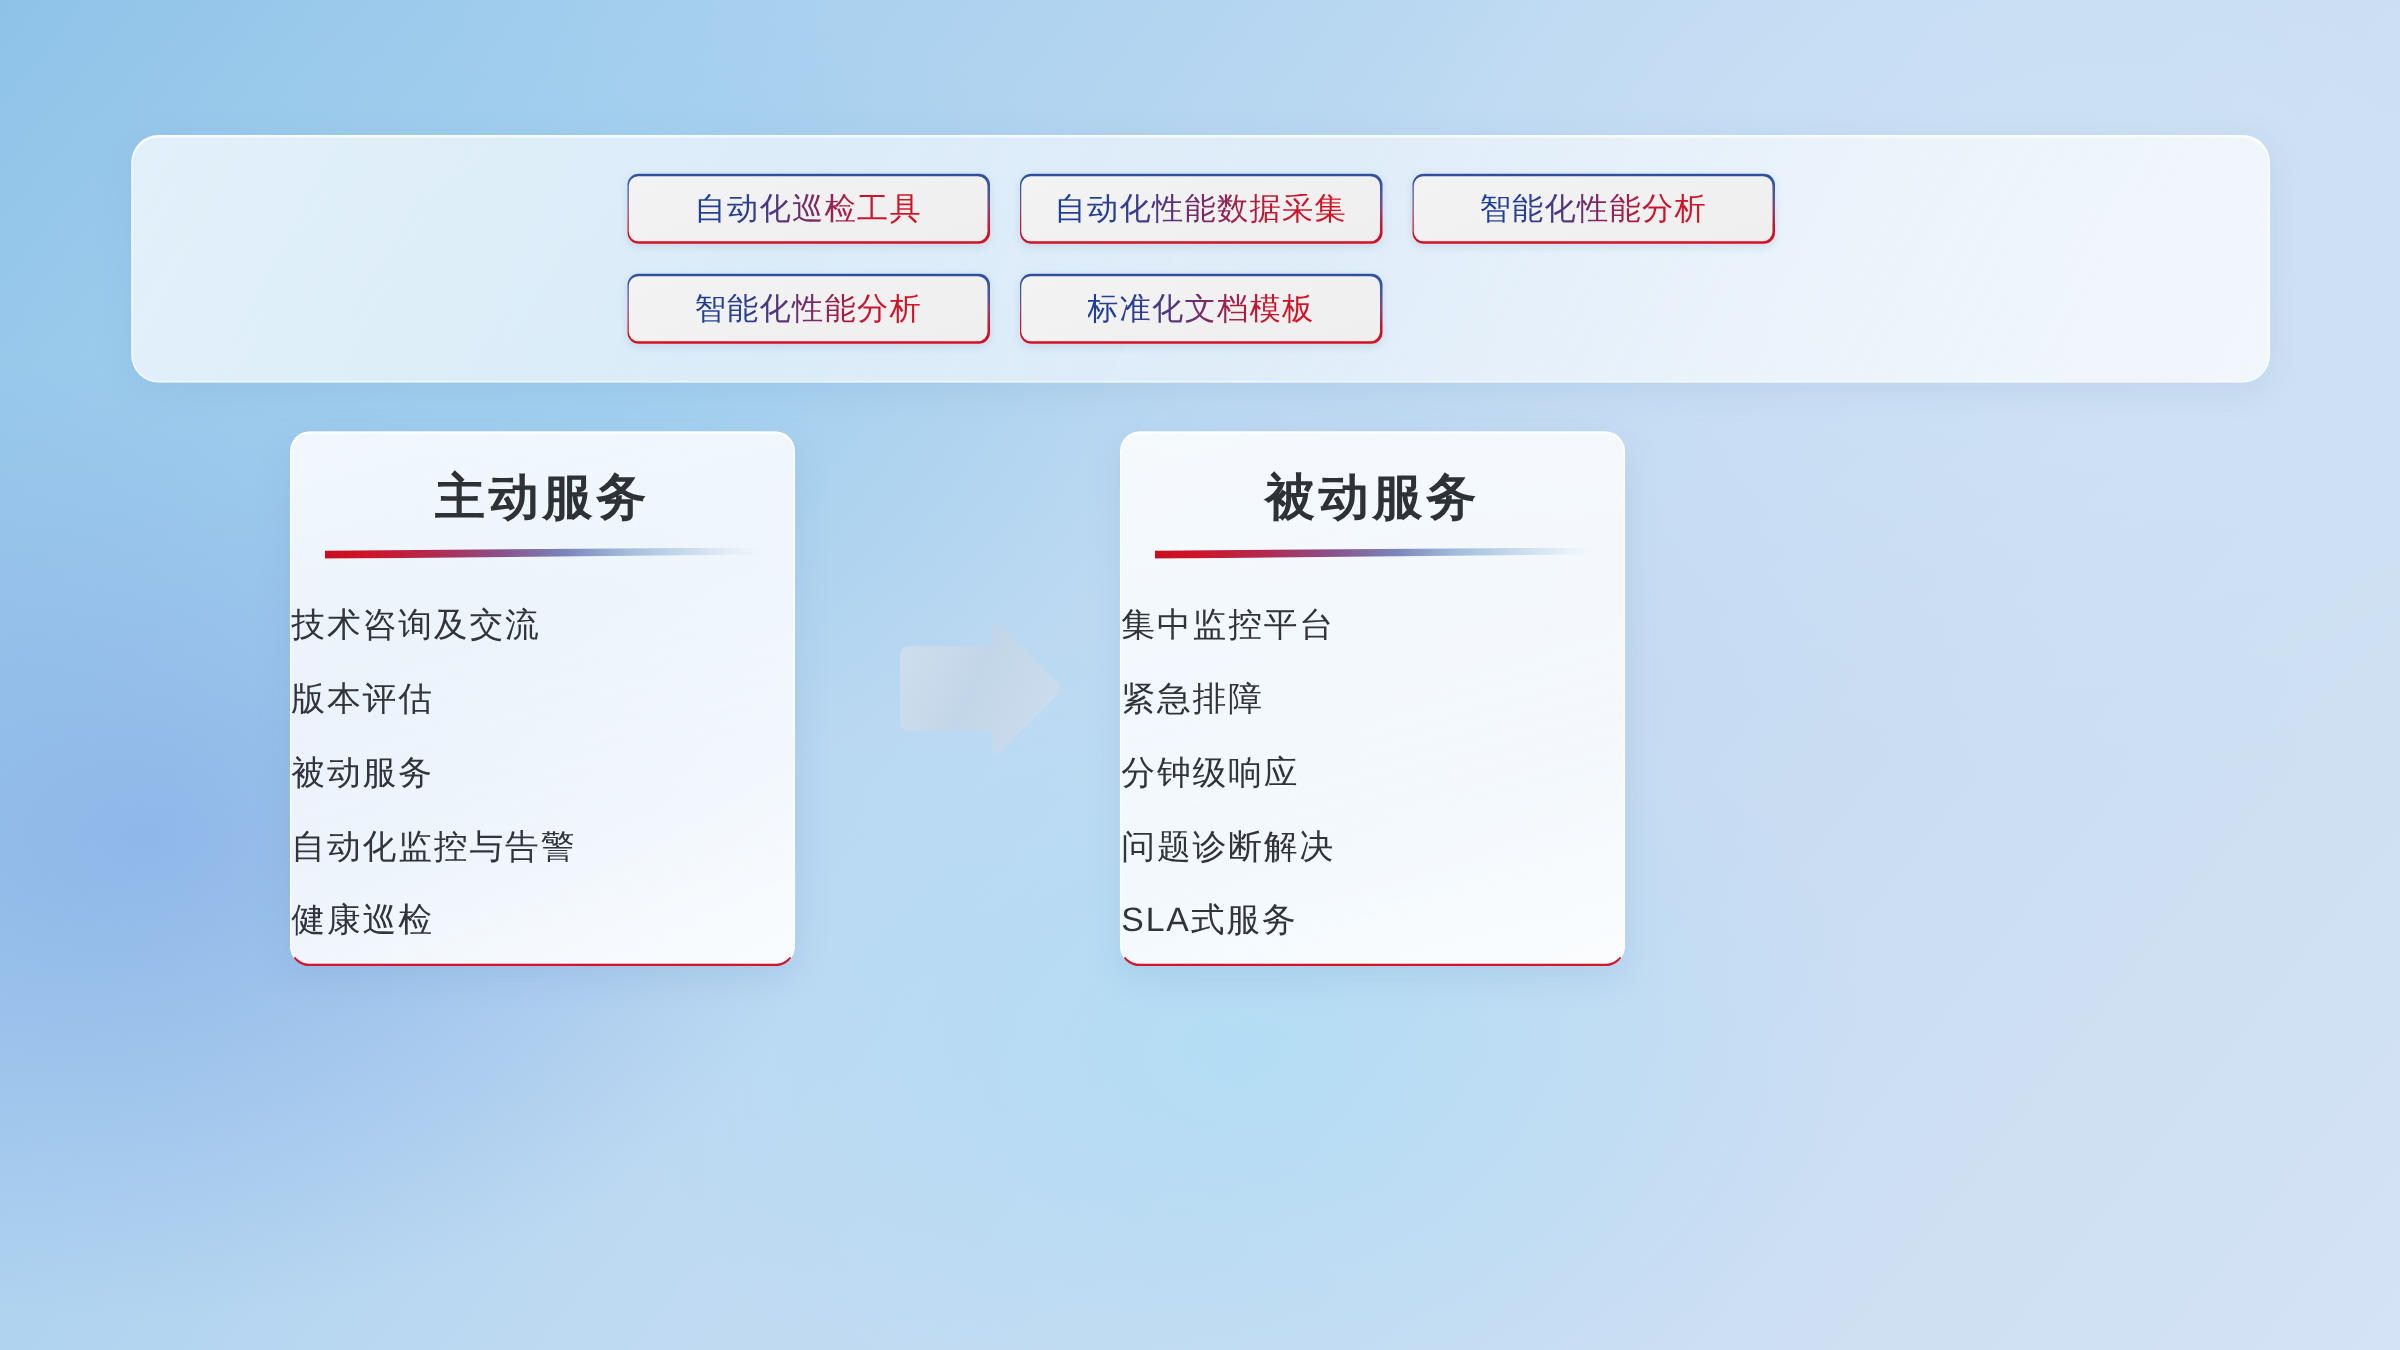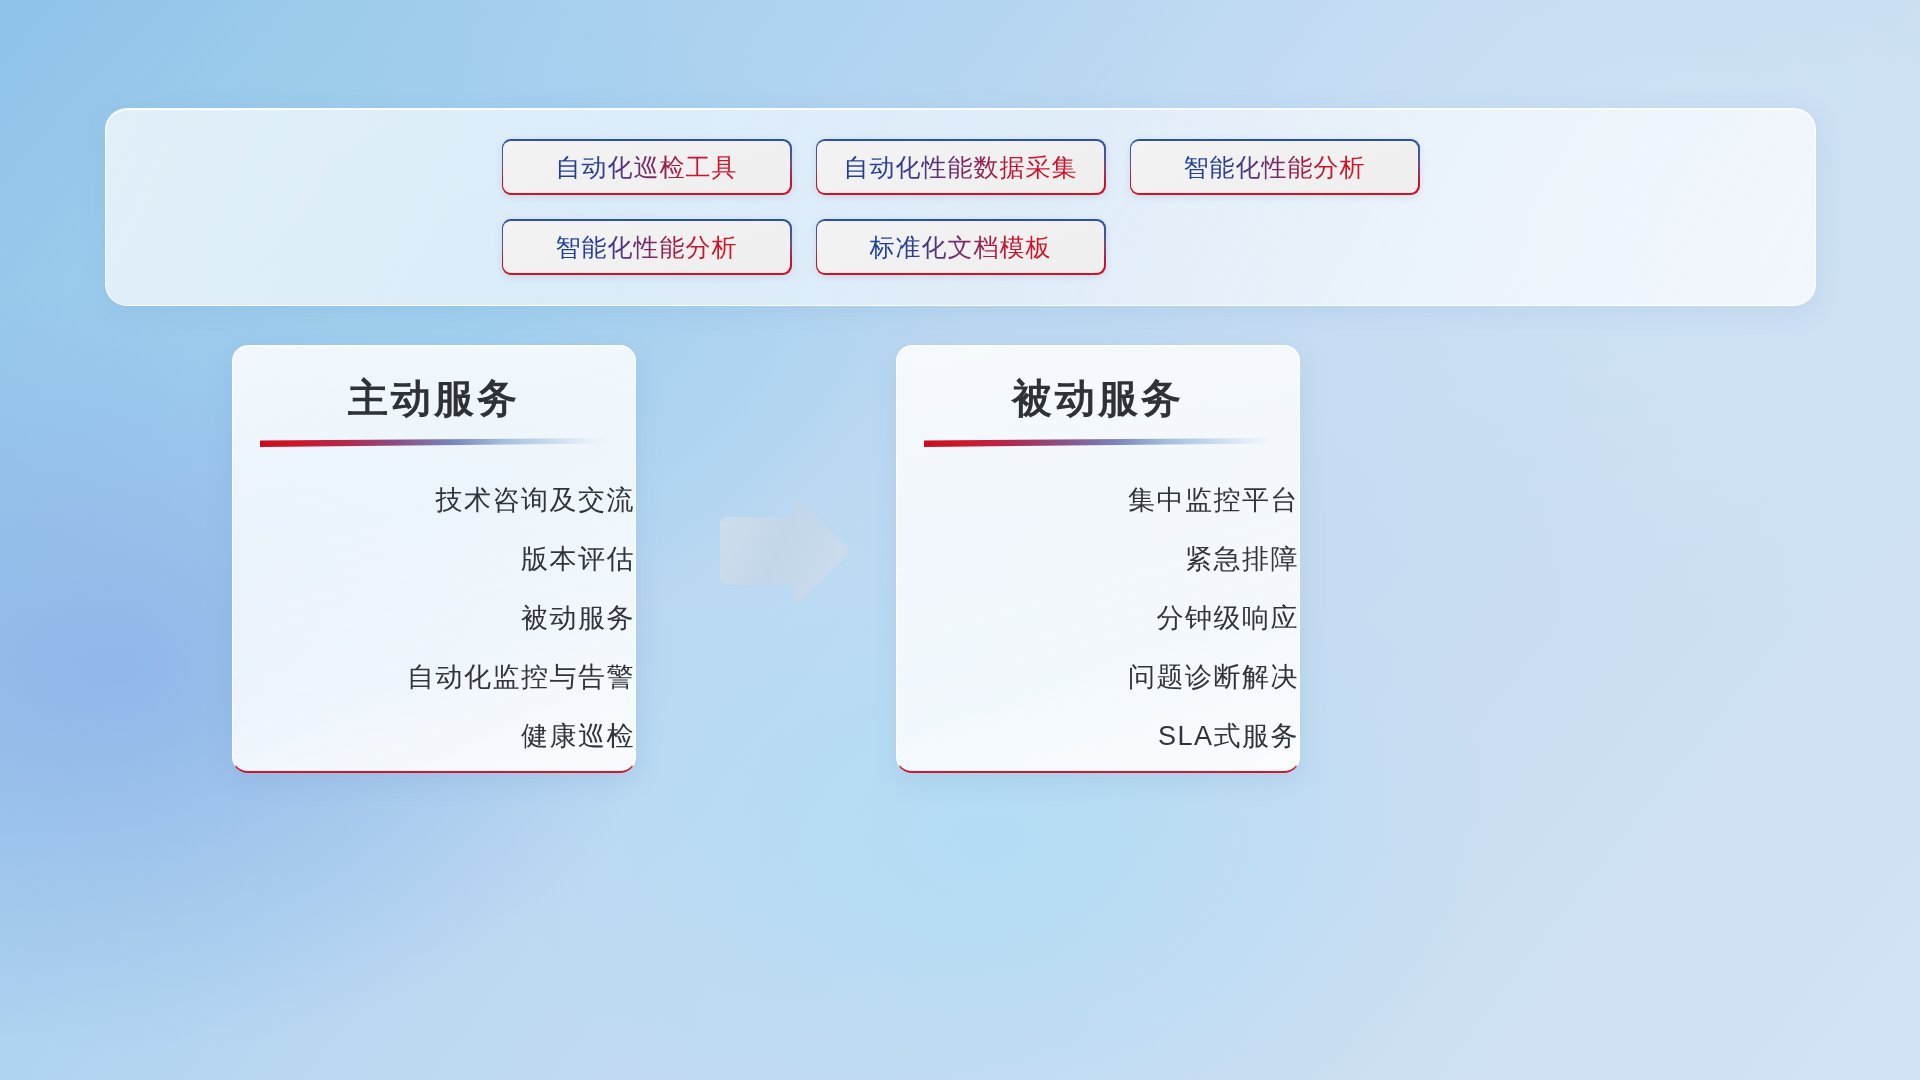--- a/index.html
+++ b/index.html
@@ -124,21 +124,21 @@
         #c80f22 0%, #cf1528 10%, #b22a50 25%, #8a4f88 40%,
         #7b84bb 55%, #a6bedd 70%, #cbdcee 84%, #e6eff8 94%, rgba(236,244,251,0) 100%);
     clip-path: polygon(0% 28%, 100% 0%, 100% 62%, 0% 100%);
   }
 
   .card-list {
     margin-top: 24px;
     width: 100%;
     display: flex;
     flex-direction: column;
-    align-items: flex-end;
+    align-items: flex-start;
   }
   .card-item {
     font-size: 27px;
     color: #31343a;
     letter-spacing: 1.5px;
     line-height: 1;
     padding: 16px 0;
     white-space: nowrap;
   }
 

